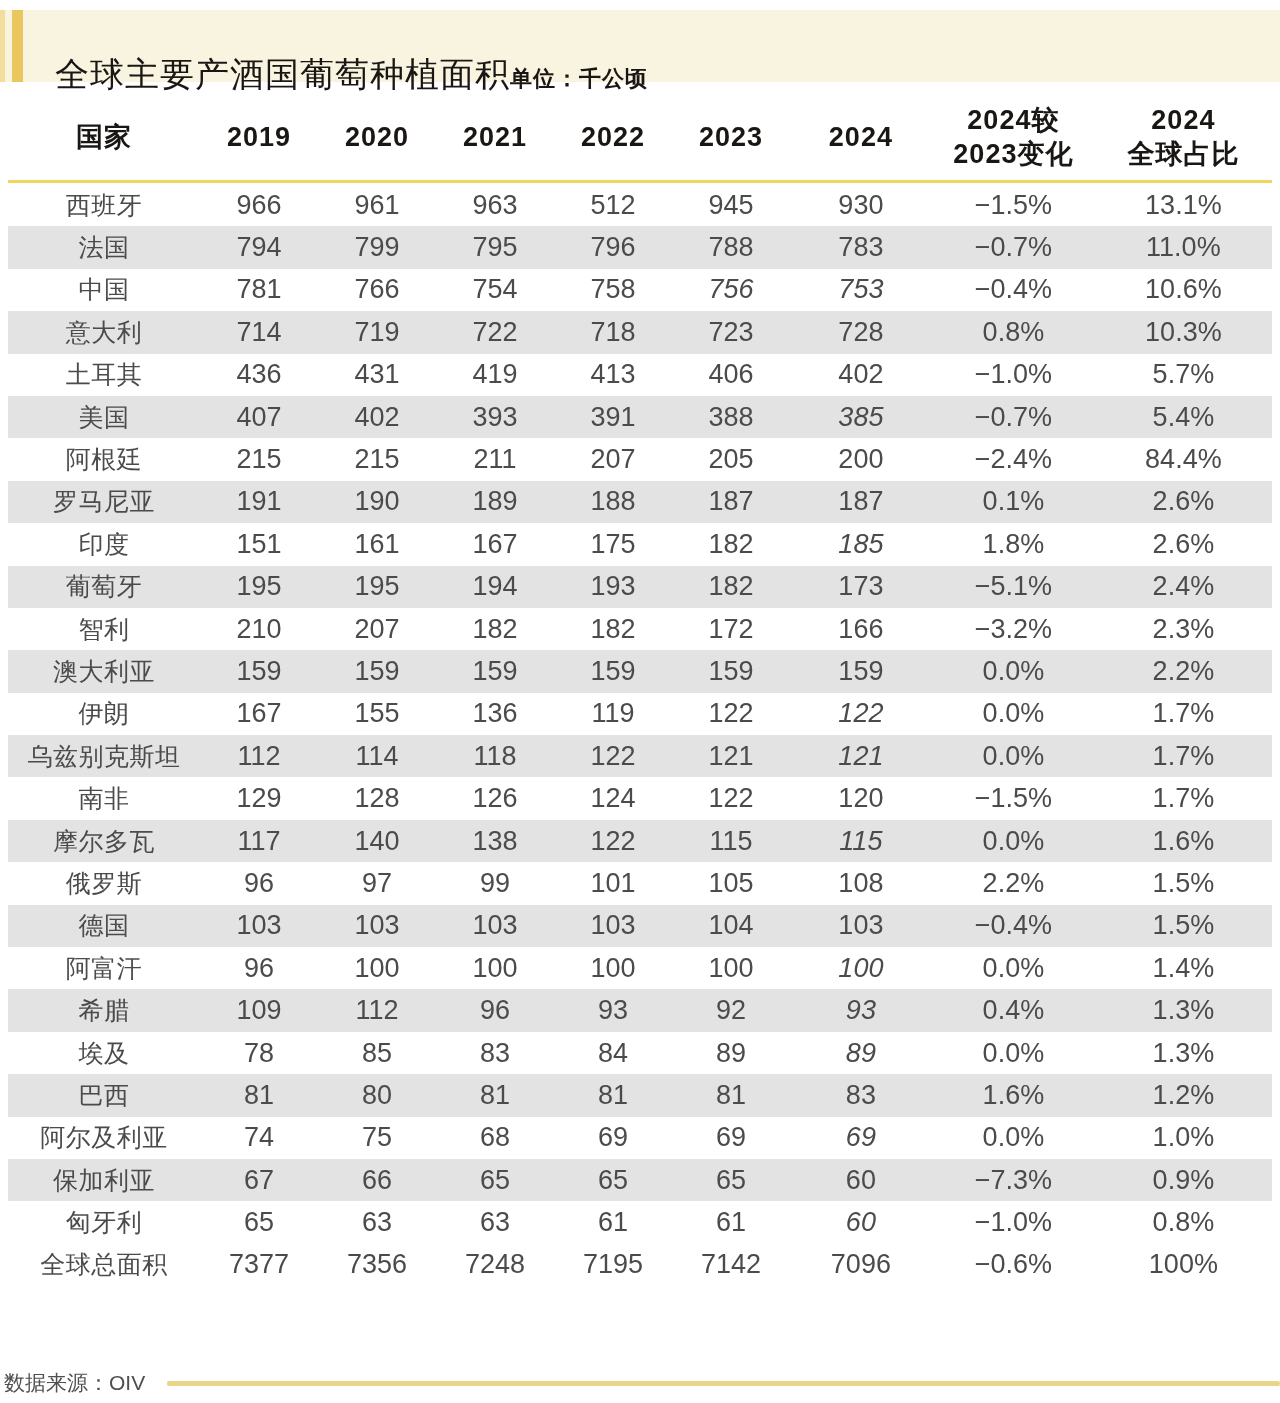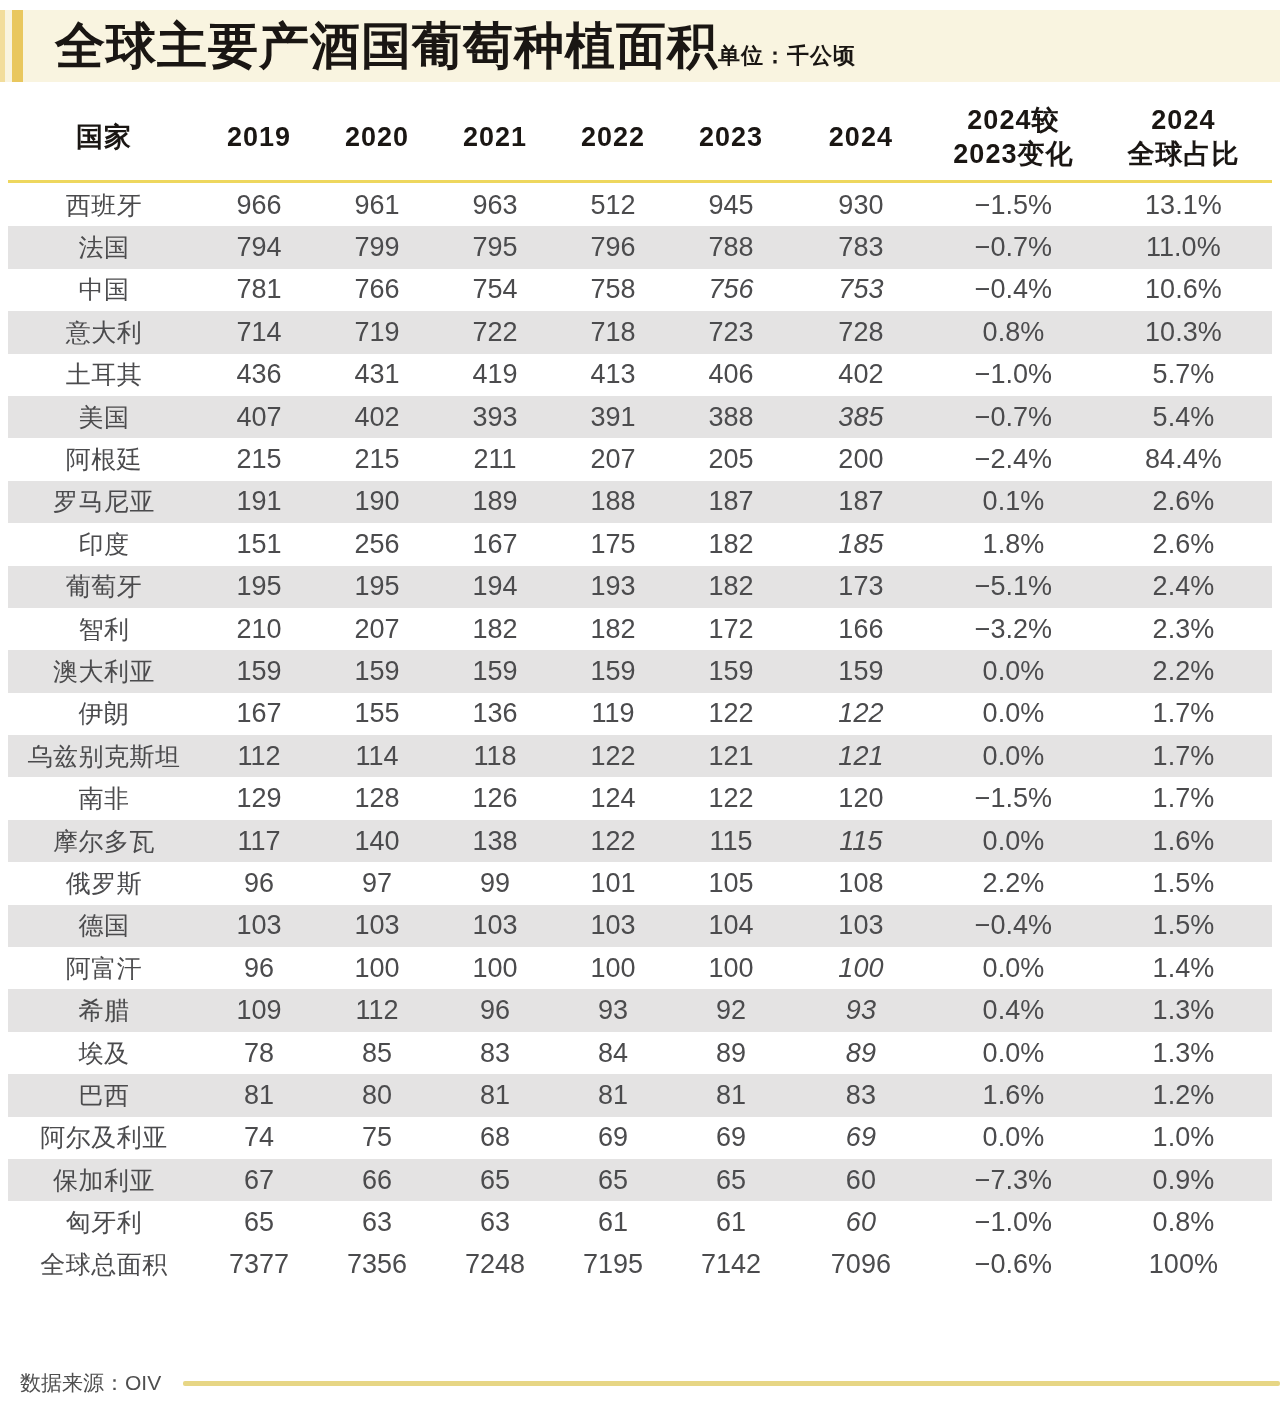--- a/index.html
+++ b/index.html
@@ -33,25 +33,26 @@
   }
   .title-bar .stripe-gold{
     position:absolute;left:12px;top:0;bottom:0;width:11px;
     background:var(--stripe-gold);
   }
   .title-inner{
     position:absolute;left:55px;top:0;bottom:0;right:10px;
     display:flex;align-items:baseline;
   }
   .page-title{
-    font-size:50px;
-    font-weight:700;
+    font-size:34px;
+    font-weight:400;
     color:var(--heading-text);
     line-height:72px;
     letter-spacing:1px;
+    margin-top:28px;
   }
   .unit-label{
     font-size:22px;
     font-weight:700;
     color:var(--heading-text);
     letter-spacing:1px;
   }
   
   .table-wrap{
     position:absolute;
@@ -97,21 +98,21 @@
   .footer{
     position:absolute;
     left:0;right:0;bottom:3px;
     height:34px;
     display:flex;
     align-items:center;
   }
   .source-text{
     font-size:21px;
     color:#4f4f4f;
-    padding-left:20px;
+    padding-left:4px;
     white-space:nowrap;
   }
   .footer-line{
     flex:1 1 auto;
     height:5px;
     margin-left:22px;
     background:var(--footer-line);
     border-radius:2px;
   }
 </style>
@@ -226,21 +227,21 @@
     <div>189</div>
     <div>188</div>
     <div>187</div>
     <div>187</div>
     <div>0.1%</div>
     <div>2.6%</div>
   </div>
       <div class="grid-row data-row">
     <div class="country-cell">印度</div>
     <div>151</div>
-    <div>256</div>
+    <div>161</div>
     <div>167</div>
     <div>175</div>
     <div>182</div>
     <div class="italic">185</div>
     <div>1.8%</div>
     <div>2.6%</div>
   </div>
       <div class="grid-row data-row striped">
     <div class="country-cell">葡萄牙</div>
     <div>195</div>

